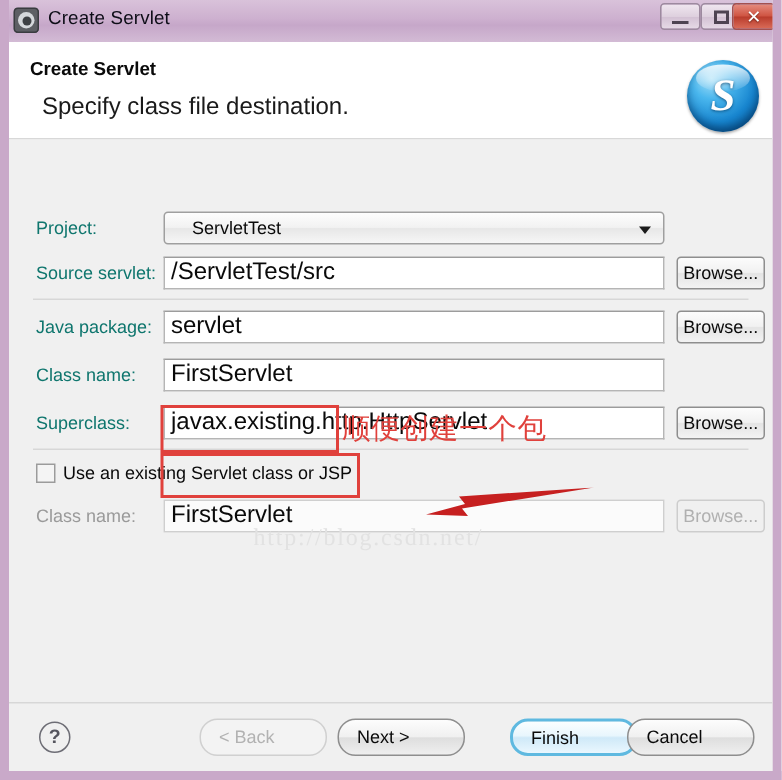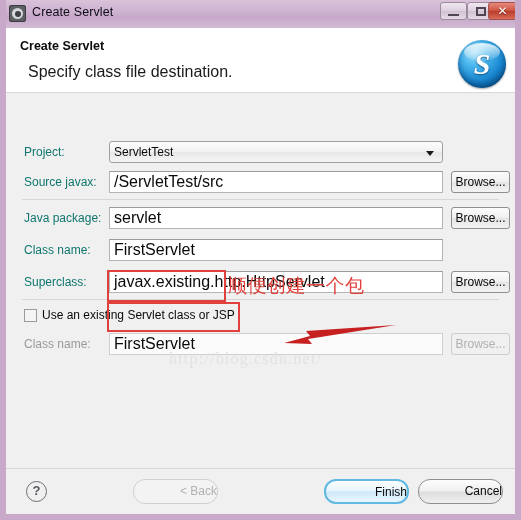--- a/index.html
+++ b/index.html
@@ -228,21 +228,21 @@
   .combo {
     position: absolute;
     left: 103px; top: 0;
     width: 334px; height: 22px;
     box-sizing: border-box;
     border: 1px solid #9f9f9f;
     border-radius: 3px;
     background: linear-gradient(180deg, #fdfdfd 0%, #f2f2f2 48%, #e7e7e7 52%, #f6f6f6 100%);
     font-size: 12px;
     line-height: 20px;
-    padding-left: 4px;
+    padding-left: 18px;
     color: #0a0a0a;
     white-space: nowrap;
     overflow: hidden;
   }
   .combo .arrow {
     position: absolute;
     right: 8px; top: 9px;
     width: 0; height: 0;
     border-left: 4px solid transparent;
     border-right: 4px solid transparent;
@@ -374,32 +374,33 @@
     position: absolute;
     top: 10px;
     width: 85px;
     height: 25px;
     box-sizing: border-box;
     border: 1px solid #8e8e8e;
     border-radius: 12px;
     background: linear-gradient(180deg, #fdfdfd 0%, #f0f0f0 48%, #dedede 52%, #efefef 100%);
     font-size: 12px;
     line-height: 23px;
-    text-align: right;
+    text-align: left;
     color: #0a0a0a;
     padding-left: 12px;
   }
   .dlgbtn.disabled {
     color: #b2b2b2;
     border-color: #d0d0d0;
     background: #f3f3f3;
   }
   .dlgbtn.default {
     border: 2px solid #5fb9e0;
     background: linear-gradient(180deg, #fbfeff 0%, #e8f6fd 45%, #cfe9f8 52%, #eaf7fe 100%);
+    margin-left: 16px;
   }
   #btn-back   { left: 127px; }
   #btn-next   { left: 219px; }
   #btn-finish { left: 318px; }
   #btn-cancel { left: 412px; }
 </style>
 </head>
 <body>
 
 <div id="window">
@@ -437,21 +438,21 @@
 
       <div class="row" id="row-project">
         <div class="row-label">Project:</div>
         <div class="combo">
           <span>ServletTest</span>
           <span class="arrow"></span>
         </div>
       </div>
 
       <div class="row" id="row-source">
-        <div class="row-label">Source javax:</div>
+        <div class="row-label">Source servlet:</div>
         <div class="field">/ServletTest/src</div>
         <div class="browse">Browse...</div>
       </div>
 
       <div class="separator" id="sep-1"></div>
 
       <div class="row" id="row-package">
         <div class="row-label">Java package:</div>
         <div class="field">servlet</div>
         <div class="browse">Browse...</div>
@@ -488,18 +489,19 @@
       <svg id="anno-arrow" viewBox="0 0 112 26">
         <polygon points="0,18 26,11 22,6 112,0 24,14 28,19" fill="#c62020"></polygon>
       </svg>
 
       <div id="watermark">http://blog.csdn.net/</div>
     </div>
 
     <div id="footer">
       <div id="help-icon">?</div>
       <div class="dlgbtn disabled" id="btn-back">&lt; Back</div>
+      <div class="dlgbtn" id="btn-next">Next &gt;</div>
       <div class="dlgbtn default" id="btn-finish">Finish</div>
       <div class="dlgbtn" id="btn-cancel">Cancel</div>
     </div>
 
   </div>
 </div>
 
 </body></html>

